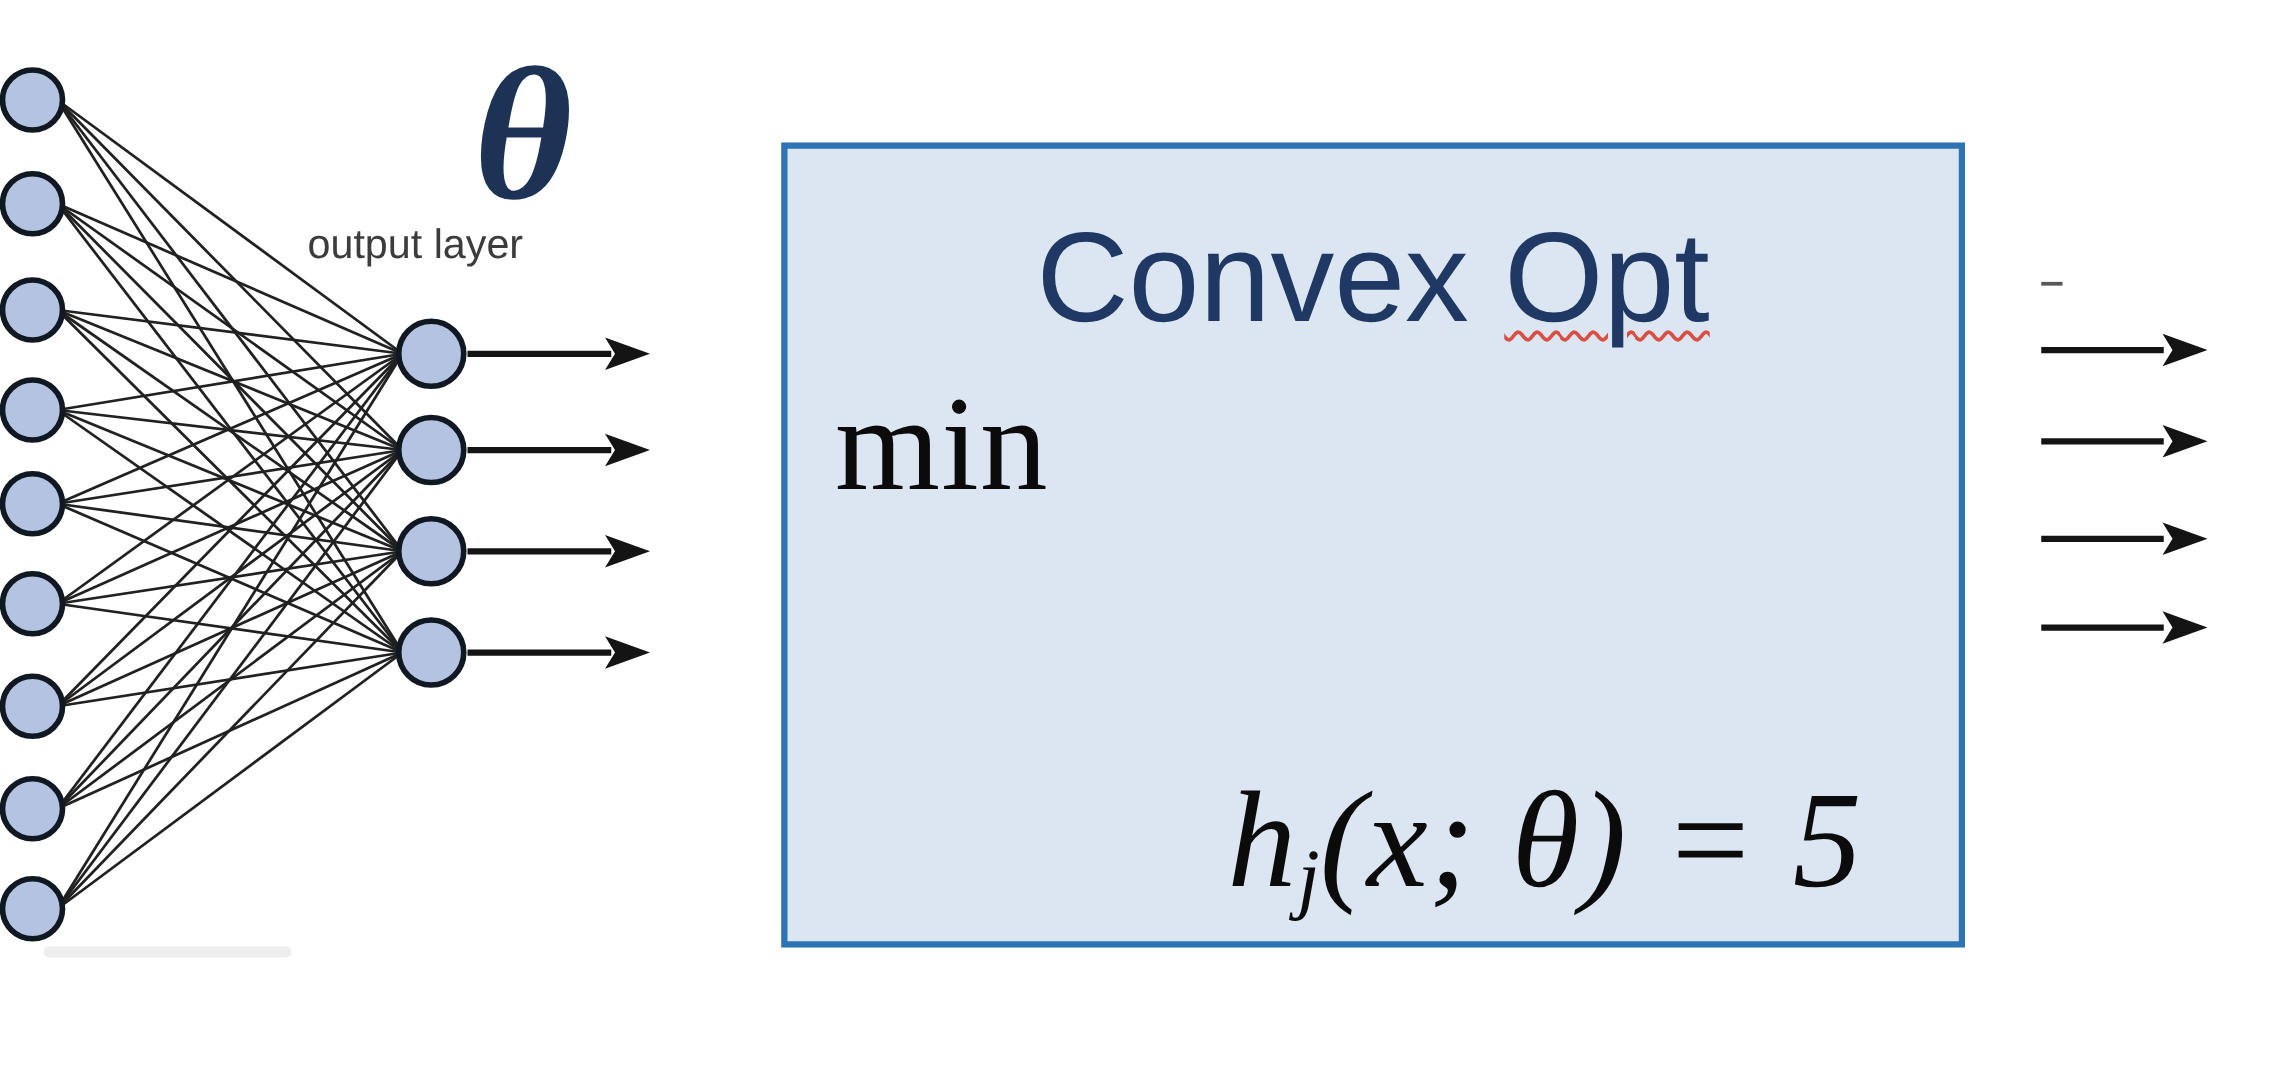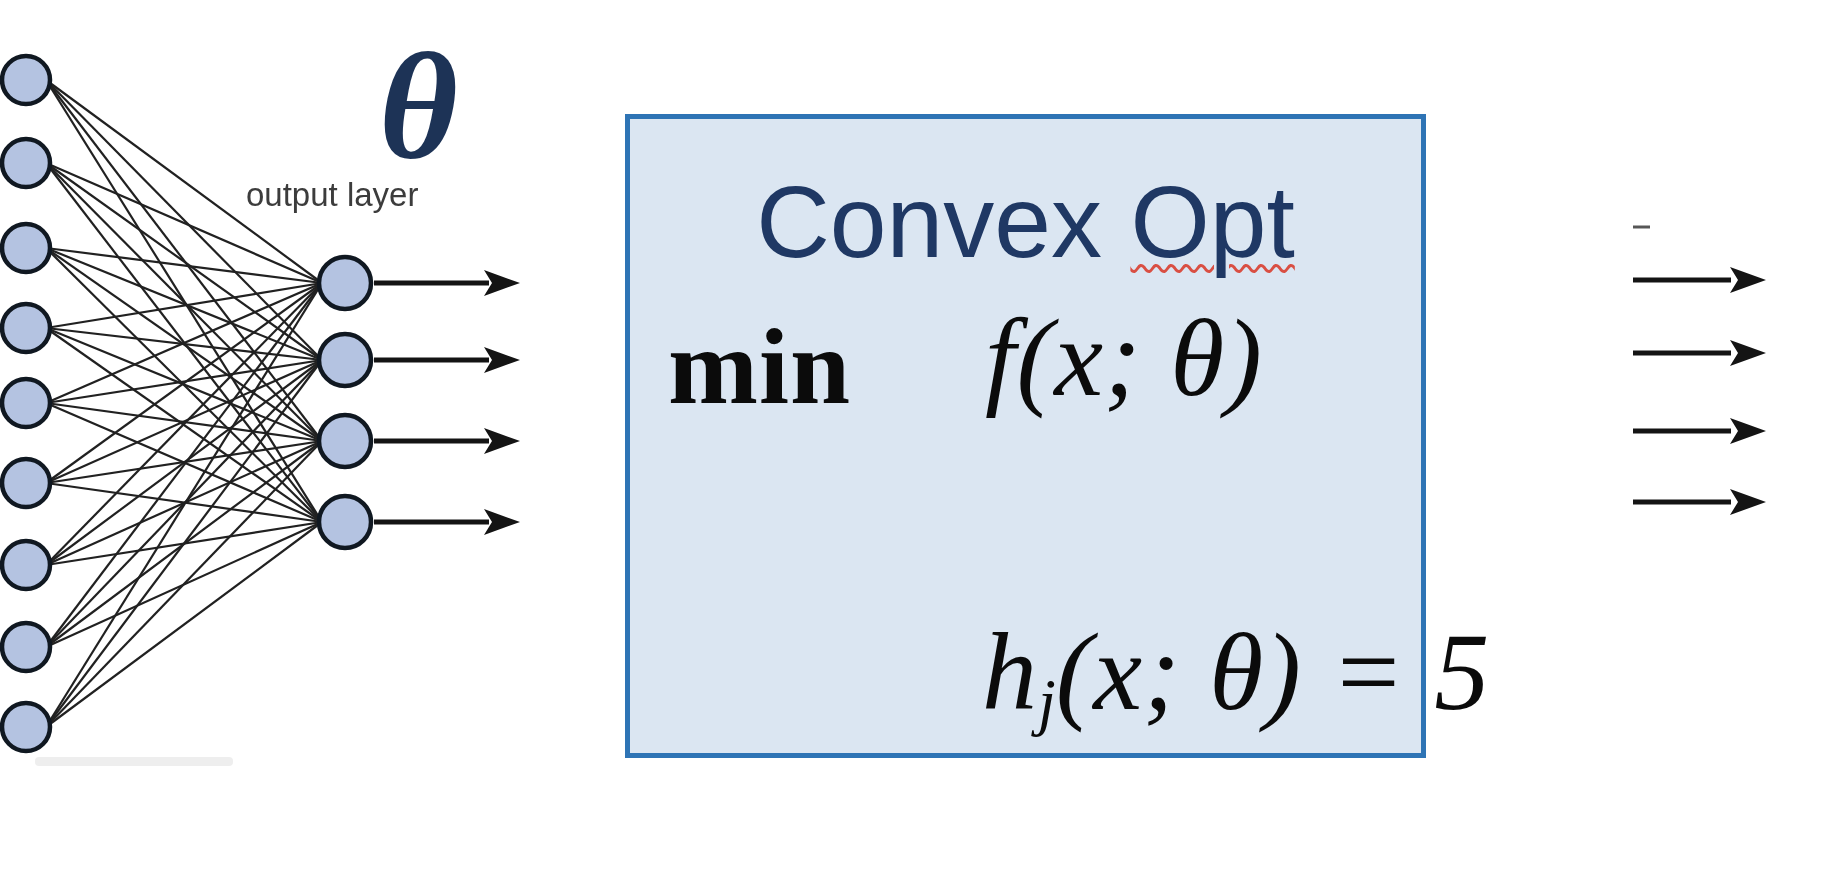--- a/index.html
+++ b/index.html
@@ -2,21 +2,21 @@
 <html><head>
 <meta charset="utf-8">
 <style>
   html,body{margin:0;padding:0;background:#fff;}
   .stage{
     position:relative;width:1832px;height:870px;background:#ffffff;
     overflow:hidden;font-family:"Liberation Sans",sans-serif;
   }
   svg.layer{position:absolute;left:0;top:0;}
   .convex-box{
-    position:absolute;left:625px;top:114px;width:801px;height:644px;
+    position:absolute;left:625px;top:114px;width:947px;height:644px;
     box-sizing:border-box;border:5px solid #2e74b5;background:#dbe6f2;
   }
   .box-title{
     position:absolute;top:52px;left:0;right:0;text-align:center;
     font-size:102px;line-height:1;color:#1f3864;white-space:nowrap;
   }
   .squiggle{
     text-decoration-line:underline;
     text-decoration-style:wavy;
     text-decoration-color:#d94f43;
@@ -116,20 +116,19 @@
 
     <text id="theta-text" class="big-theta" x="379" y="158" font-size="152" fill="#1d3356">θ</text>
     <text id="outlabel-text" class="out-label" x="246" y="206" font-size="33" fill="#3c3c3c">output layer</text>
   </svg>
 
   <div class="convex-box">
     <div class="box-title">
       <span>Convex</span><span> </span><span class="squiggle">Opt</span>
     </div>
 
-    <span class="math upright" style="left:38px;top:194px;font-weight:bold;">min</span>
-    <span class="math it" style="left:355px;top:184px;"><span>f</span><sub></sub><span>(x; θ)</span></span>
+    <span class="math upright" style="left:38px;top:183px;">min</span>
 
 
     <span class="math it" style="left:352px;top:498px;"><span>h</span><sub>j</sub><span>(x; θ) = 5</span></span>
   </div>
 
 </div>
 
 </body></html>

